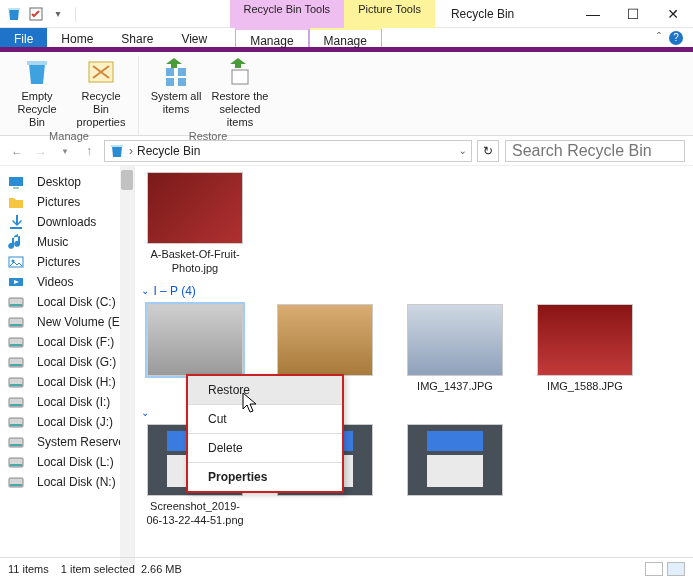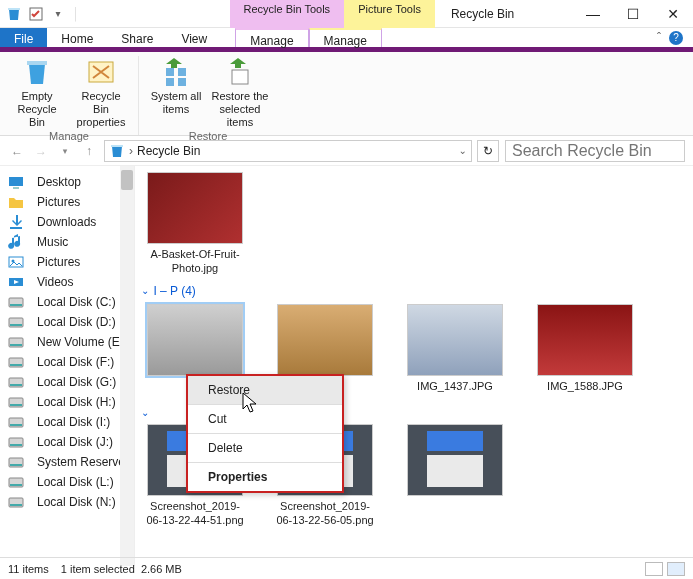--- a/index.html
+++ b/index.html
@@ -251,27 +251,20 @@
               <rect x="1" y="4" width="14" height="9" rx="1" fill="#d6d6d6" stroke="#888"></rect>
               <rect x="2" y="10" width="12" height="2" fill="#4aa"></rect>
             </svg></span>
           <span>Local Disk (C:)</span>
         </li>
         <li>
           <span class="ico"><svg viewBox="0 0 16 16">
               <rect x="1" y="4" width="14" height="9" rx="1" fill="#d6d6d6" stroke="#888"></rect>
               <rect x="2" y="10" width="12" height="2" fill="#4aa"></rect>
             </svg></span>
-          <span>Local Disk (D:)</span>
-        </li>
-        <li>
-          <span class="ico"><svg viewBox="0 0 16 16">
-              <rect x="1" y="4" width="14" height="9" rx="1" fill="#d6d6d6" stroke="#888"></rect>
-              <rect x="2" y="10" width="12" height="2" fill="#4aa"></rect>
-            </svg></span>
           <span>New Volume (E:)</span>
         </li>
         <li>
           <span class="ico"><svg viewBox="0 0 16 16">
               <rect x="1" y="4" width="14" height="9" rx="1" fill="#d6d6d6" stroke="#888"></rect>
               <rect x="2" y="10" width="12" height="2" fill="#4aa"></rect>
             </svg></span>
           <span>Local Disk (F:)</span>
         </li>
         <li>
@@ -365,21 +358,20 @@
       <span class="chev">⌄</span>
     </div>
 
     <div class="itemgrid" id="row2">
         <div class="itm">
           <div class="thumb scr"></div>
           <span>Screenshot_2019-06-13-22-44-51.png</span>
         </div>
         <div class="itm">
           <div class="thumb scr"></div>
-          <span>Screenshot_2019-06-13-22-56-05.png</span>
         </div>
         <div class="itm">
           <div class="thumb scr"></div>
         </div>
       </div>
   </div>
 </div>
 
 <div class="ctxmenu">
   <div class="mi hi">Restore</div>

